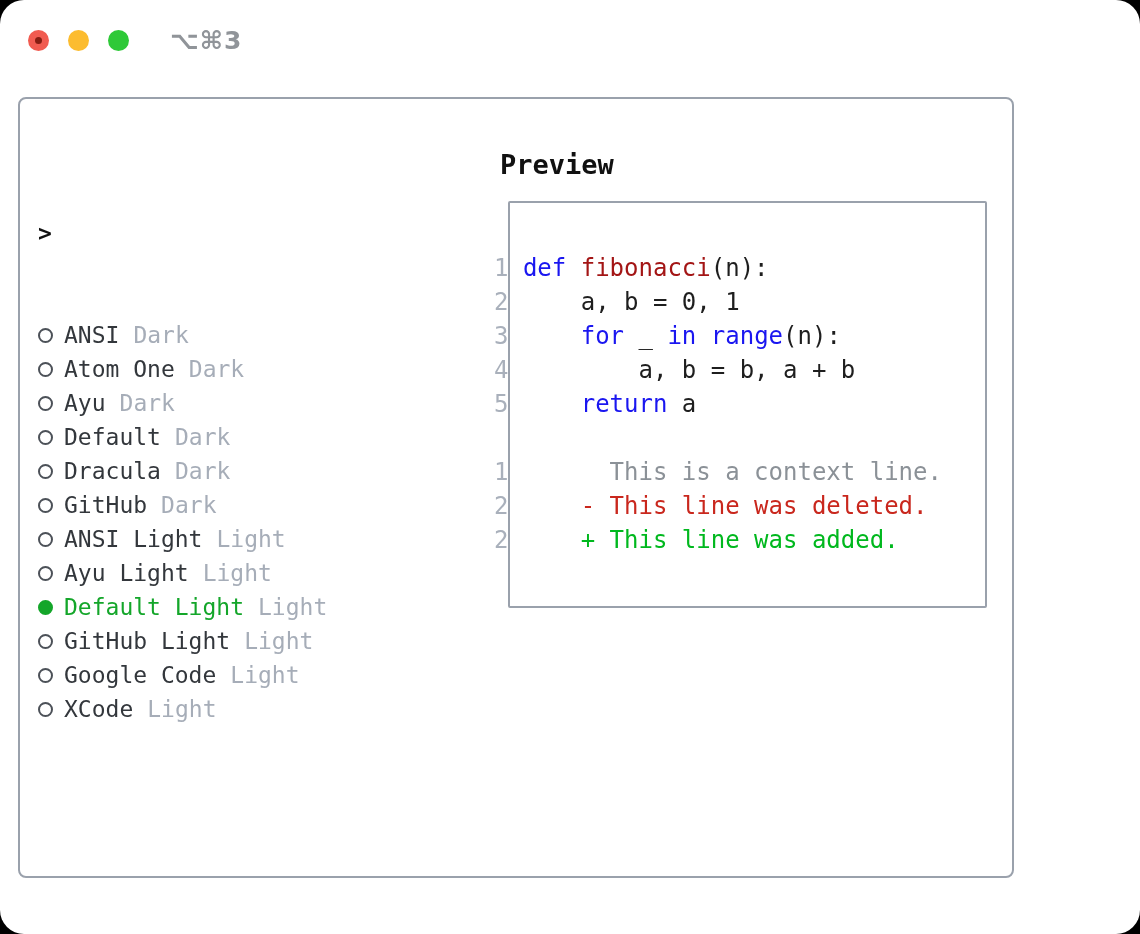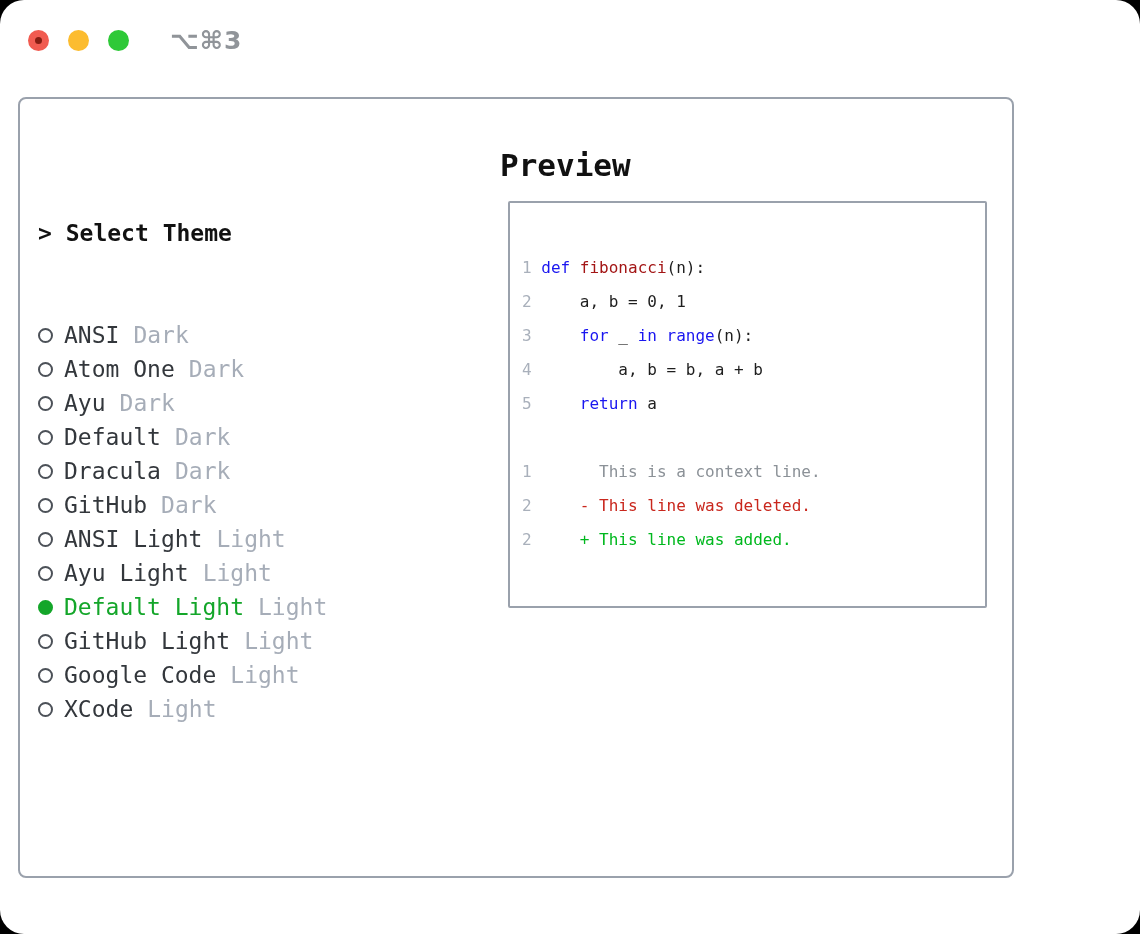--- a/index.html
+++ b/index.html
@@ -46,23 +46,23 @@
   .prompt{font-weight:bold;color:var(--text_dark)}
   .prompt::after{content:" "}
   .bullet{display:inline-block;flex:0 0 auto;width:15px;height:15px;border:2px solid var(--circle_gray);border-radius:50%;margin-right:11px}
   .row.selected .bullet{background:var(--selection_green);border-color:var(--selection_green)}
   .row.selected .name{color:var(--selection_green)}
   .variant{color:var(--suffix_gray);margin-left:14px}
   .row.subheader{color:var(--text_dark);padding-left:26px}
   .spacer{height:34px}
 
   
-  .preview-title{position:absolute;left:500px;top:148px;height:34px;line-height:34px;font-size:31px;font-weight:bold;color:var(--text_dark)}
+  .preview-title{position:absolute;left:500px;top:148px;height:34px;line-height:34px;font-size:27px;font-weight:bold;color:var(--text_dark)}
   .preview-box{position:absolute;left:508px;top:201px;width:479px;height:407px;border:2px solid var(--border_gray);border-radius:2px;background:#fff}
-  .code{position:absolute;left:522px;top:251px;font-size:16px;line-height:34px;white-space:pre;color:#1e1e1e}
+  .code{position:absolute;left:494px;top:251px;font-size:24px;line-height:34px;white-space:pre;color:#1e1e1e}
   .code div{height:34px}
   .ln{color:var(--linenum_gray)}
   .kw{color:var(--keyword_blue)}
   .fn{color:var(--function_red)}
   .plain{color:#1e1e1e}
   .ctx{color:var(--context_gray)}
   .del{color:var(--deleted_red)}
   .add{color:var(--added_green)}
 </style>
 </head>
@@ -76,21 +76,21 @@
       </span>
     <span class="light yellow"></span>
     <span class="light green"></span>
     <span class="shortcut">⌥⌘3</span>
   </div>
 
   <div class="panel"></div>
 
   <div class="left-col">
     <div class="row header">
-      <span class="prompt">&gt;</span><span>Select Theme</span>
+      <span class="prompt">&gt;</span>
     </div>
     <div id="theme-list"><div class="row item"><span class="bullet"></span><span class="name">ANSI</span><span class="variant">Dark</span></div><div class="row item"><span class="bullet"></span><span class="name">Atom One</span><span class="variant">Dark</span></div><div class="row item"><span class="bullet"></span><span class="name">Ayu</span><span class="variant">Dark</span></div><div class="row item"><span class="bullet"></span><span class="name">Default</span><span class="variant">Dark</span></div><div class="row item"><span class="bullet"></span><span class="name">Dracula</span><span class="variant">Dark</span></div><div class="row item"><span class="bullet"></span><span class="name">GitHub</span><span class="variant">Dark</span></div><div class="row item"><span class="bullet"></span><span class="name">ANSI Light</span><span class="variant">Light</span></div><div class="row item"><span class="bullet"></span><span class="name">Ayu Light</span><span class="variant">Light</span></div><div class="row item selected"><span class="bullet"></span><span class="name">Default Light</span><span class="variant">Light</span></div><div class="row item"><span class="bullet"></span><span class="name">GitHub Light</span><span class="variant">Light</span></div><div class="row item"><span class="bullet"></span><span class="name">Google Code</span><span class="variant">Light</span></div><div class="row item"><span class="bullet"></span><span class="name">XCode</span><span class="variant">Light</span></div></div>
     <div class="spacer"></div>
     
     
     
   </div>
 
   <div class="preview-title">Preview</div>
   <div class="preview-box"></div>

